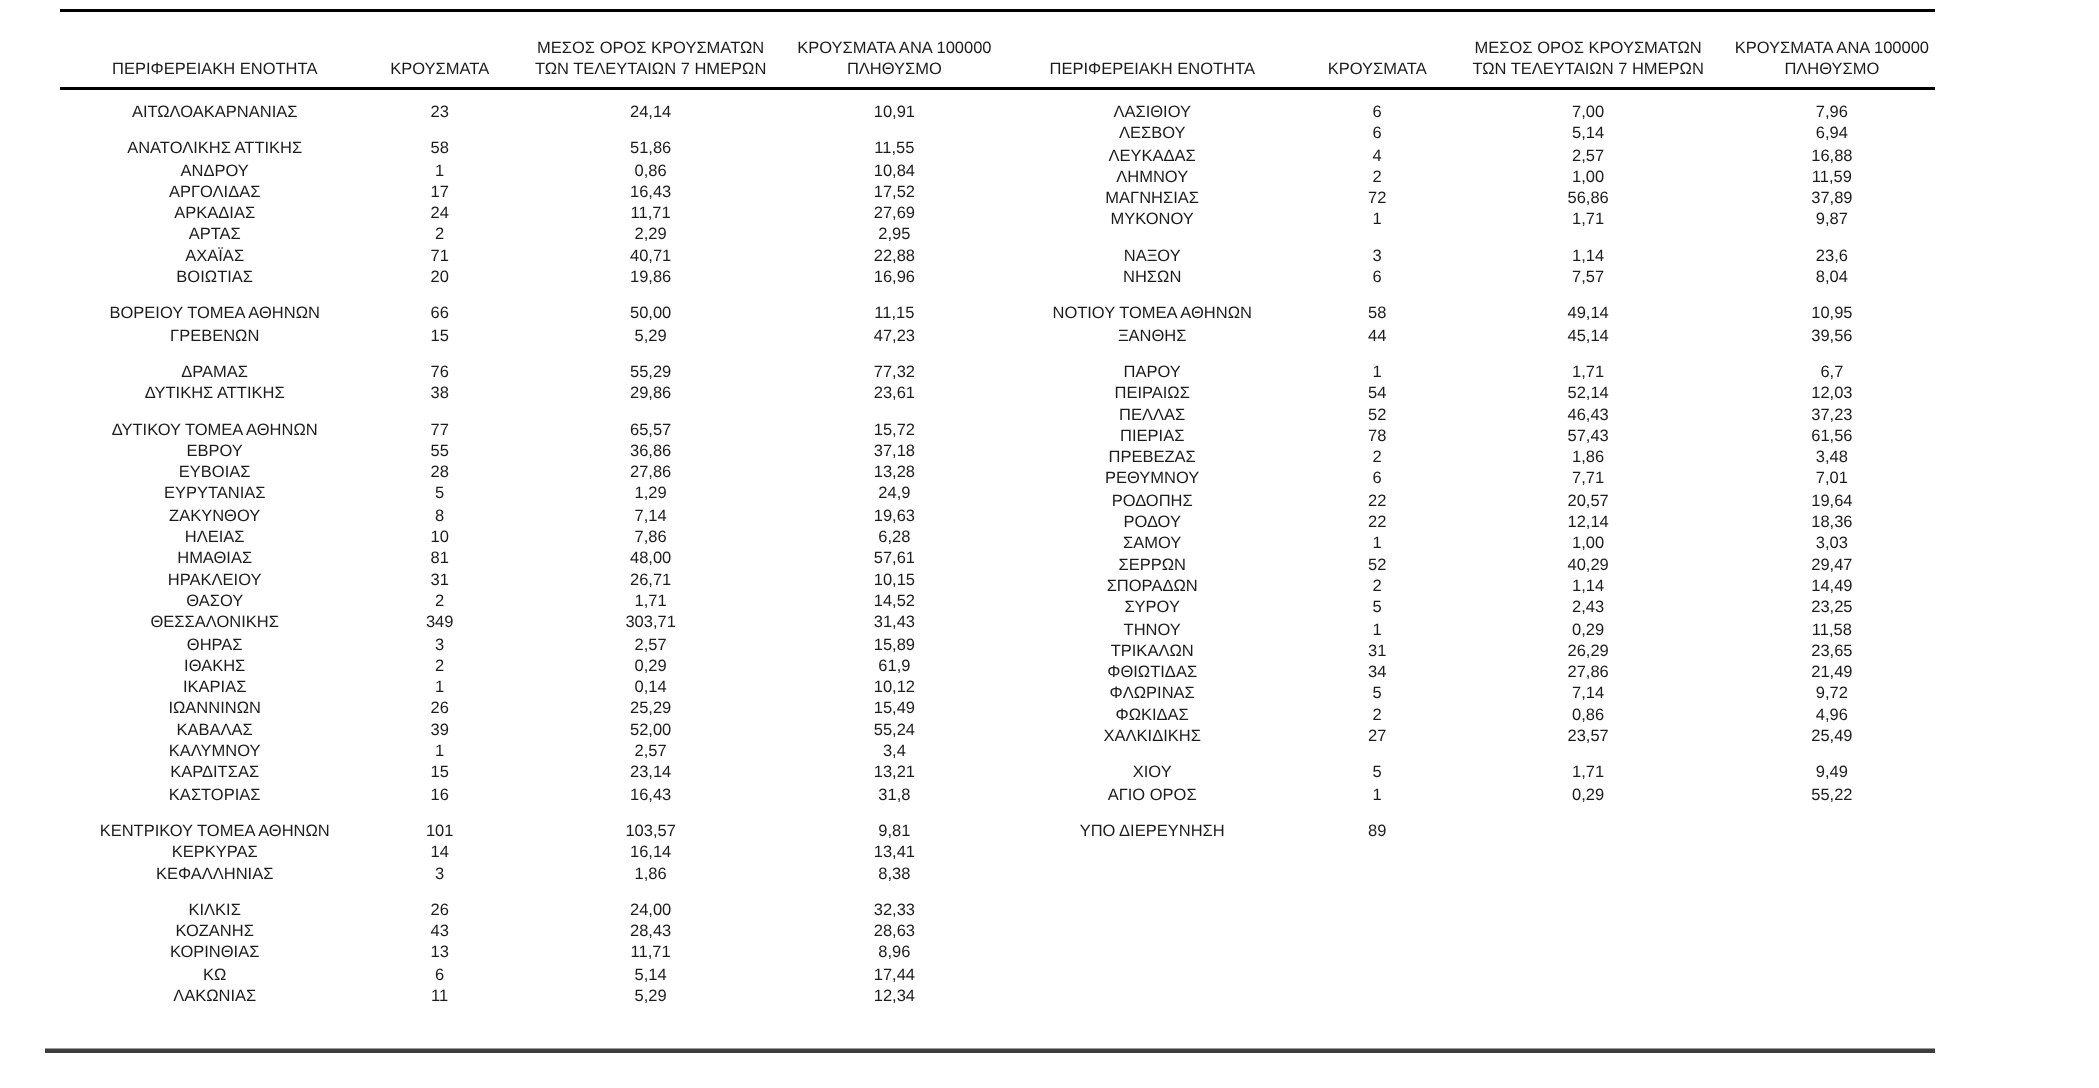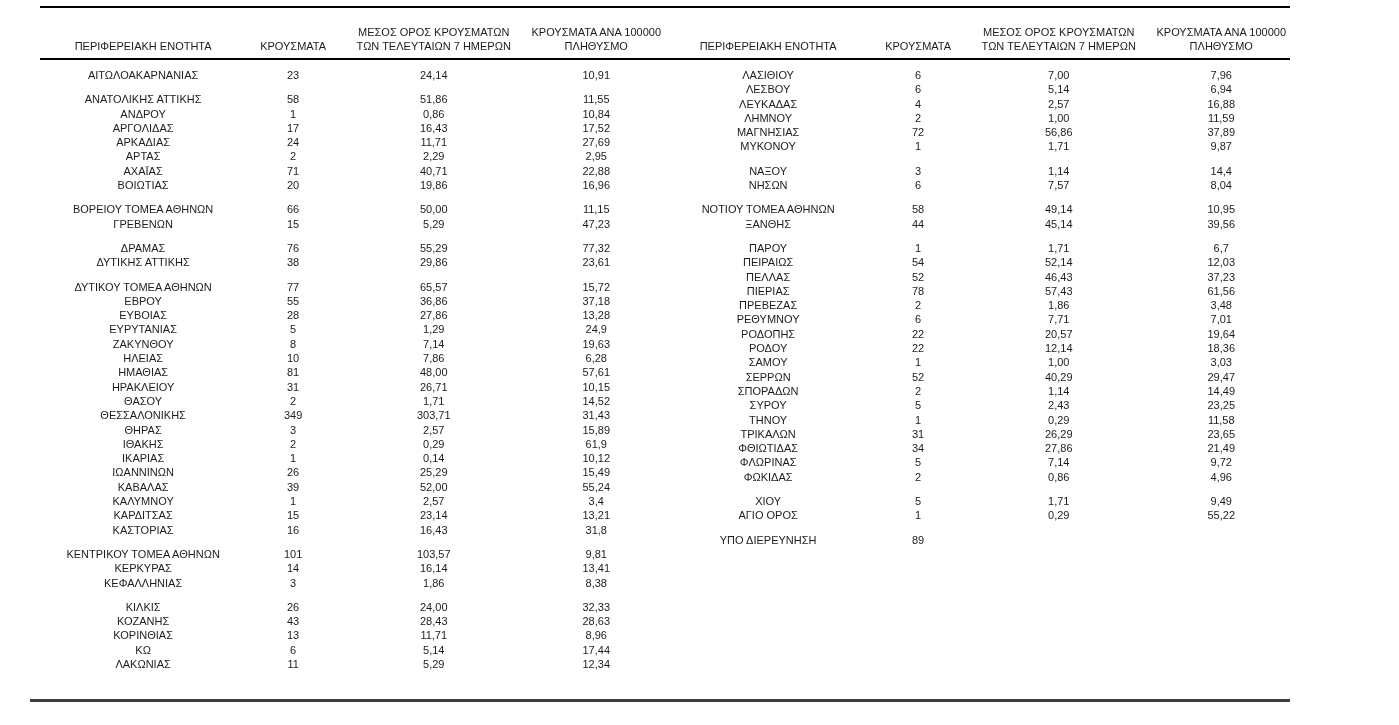--- a/index.html
+++ b/index.html
@@ -361,21 +361,21 @@
               <div class="tcell">1</div>
               <div class="tcell">1,71</div>
               <div class="tcell">9,87</div>
             </div>
           </div>
           <div class="group">
             <div class="trow">
               <div class="tcell">ΝΑΞΟΥ</div>
               <div class="tcell">3</div>
               <div class="tcell">1,14</div>
-              <div class="tcell">14,4</div>
+              <div class="tcell">23,6</div>
             </div>
             <div class="trow">
               <div class="tcell">ΝΗΣΩΝ</div>
               <div class="tcell">6</div>
               <div class="tcell">7,57</div>
               <div class="tcell">8,04</div>
             </div>
           </div>
           <div class="group">
             <div class="trow">
@@ -486,20 +486,26 @@
               <div class="tcell">ΦΛΩΡΙΝΑΣ</div>
               <div class="tcell">5</div>
               <div class="tcell">7,14</div>
               <div class="tcell">9,72</div>
             </div>
             <div class="trow">
               <div class="tcell">ΦΩΚΙΔΑΣ</div>
               <div class="tcell">2</div>
               <div class="tcell">0,86</div>
               <div class="tcell">4,96</div>
+            </div>
+            <div class="trow">
+              <div class="tcell">ΧΑΛΚΙΔΙΚΗΣ</div>
+              <div class="tcell">27</div>
+              <div class="tcell">23,57</div>
+              <div class="tcell">25,49</div>
             </div>
           </div>
           <div class="group">
             <div class="trow">
               <div class="tcell">ΧΙΟΥ</div>
               <div class="tcell">5</div>
               <div class="tcell">1,71</div>
               <div class="tcell">9,49</div>
             </div>
             <div class="trow">

